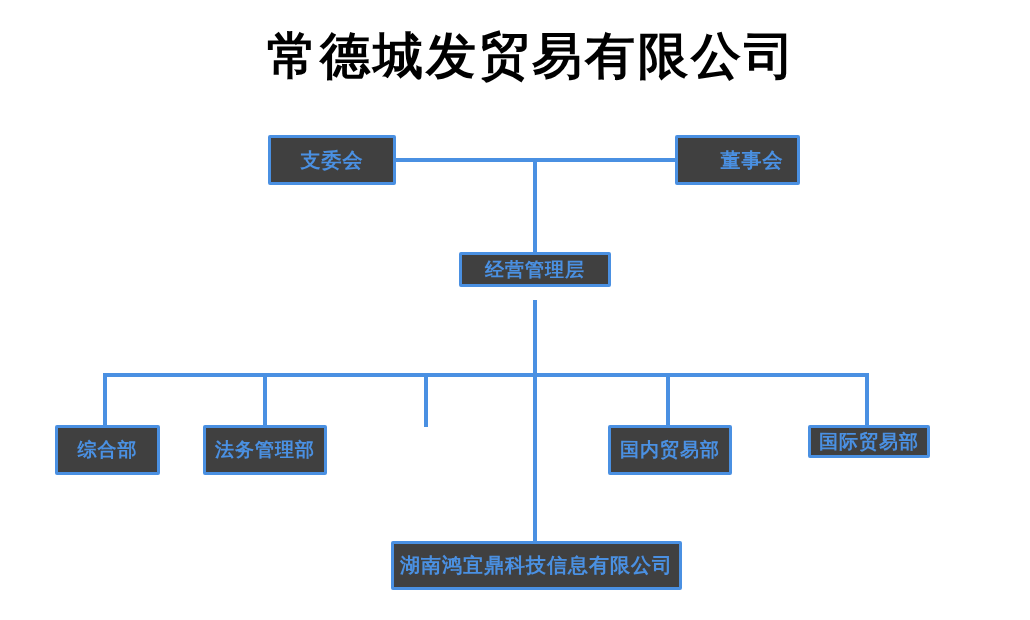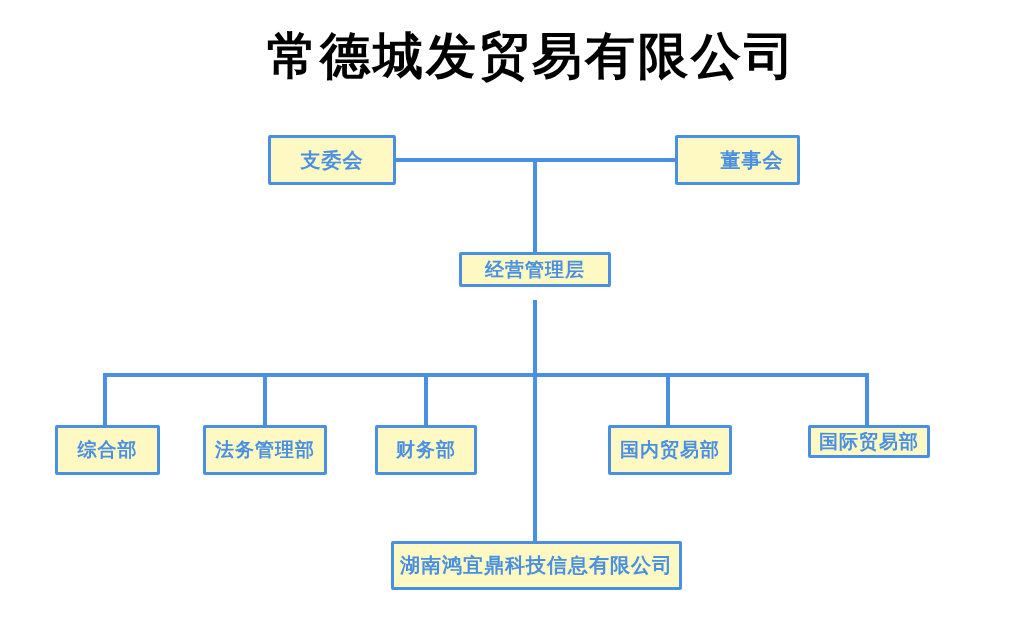--- a/index.html
+++ b/index.html
@@ -36,21 +36,21 @@
   }
   .connectors line {
     stroke: #4a90e2;
     stroke-width: 4;
   }
   .node {
     position: absolute;
     box-sizing: border-box;
     border: 3.5px solid #4a90e2;
     border-radius: 2px;
-    background: #fef9c3;
+    background: #404040;
     color: #4a90e2;
     display: flex;
     align-items: center;
     justify-content: center;
     font-size: 20px;
     font-weight: bold;
     letter-spacing: 1px;
     white-space: nowrap;
   }
   
@@ -86,18 +86,17 @@
     <line x1="426" y1="373" x2="426" y2="427"></line>
     <line x1="668" y1="373" x2="668" y2="427"></line>
     <line x1="867" y1="373" x2="867" y2="427"></line>
   </svg>
 
   <div class="node n-branch">支委会</div>
   <div class="node n-board">董事会</div>
   <div class="node n-mgmt">经营管理层</div>
   <div class="node n-general">综合部</div>
   <div class="node n-legal">法务管理部</div>
-  <div class="node n-finance">财务部</div>
   <div class="node n-domestic">国内贸易部</div>
   <div class="node n-intl">国际贸易部</div>
   <div class="node n-subsid">湖南鸿宜鼎科技信息有限公司</div>
 
 </div>
 
 </body></html>

